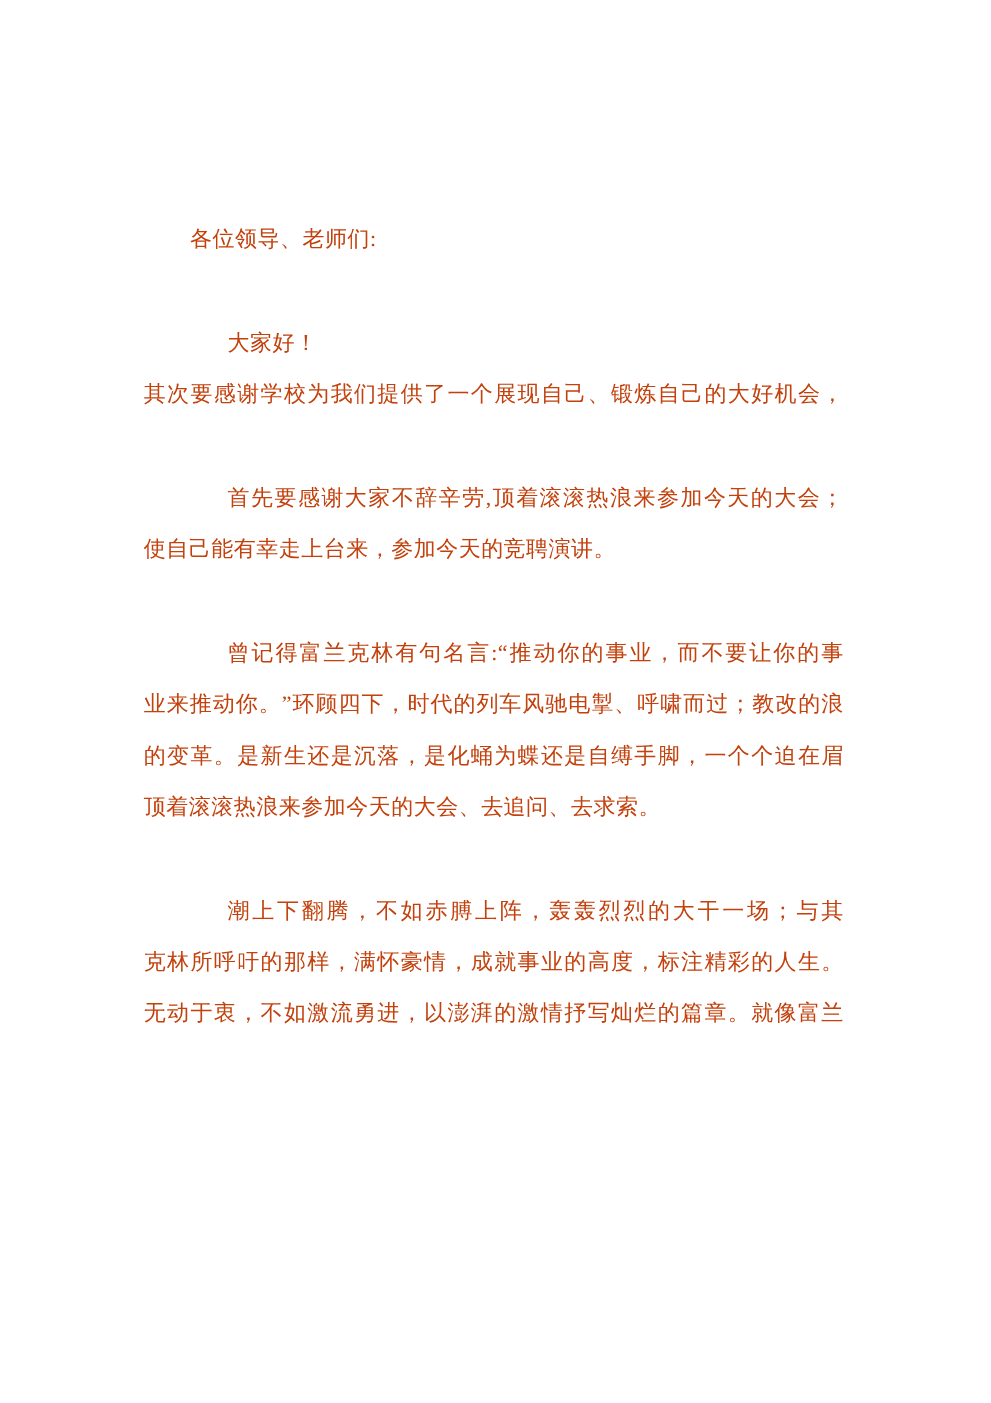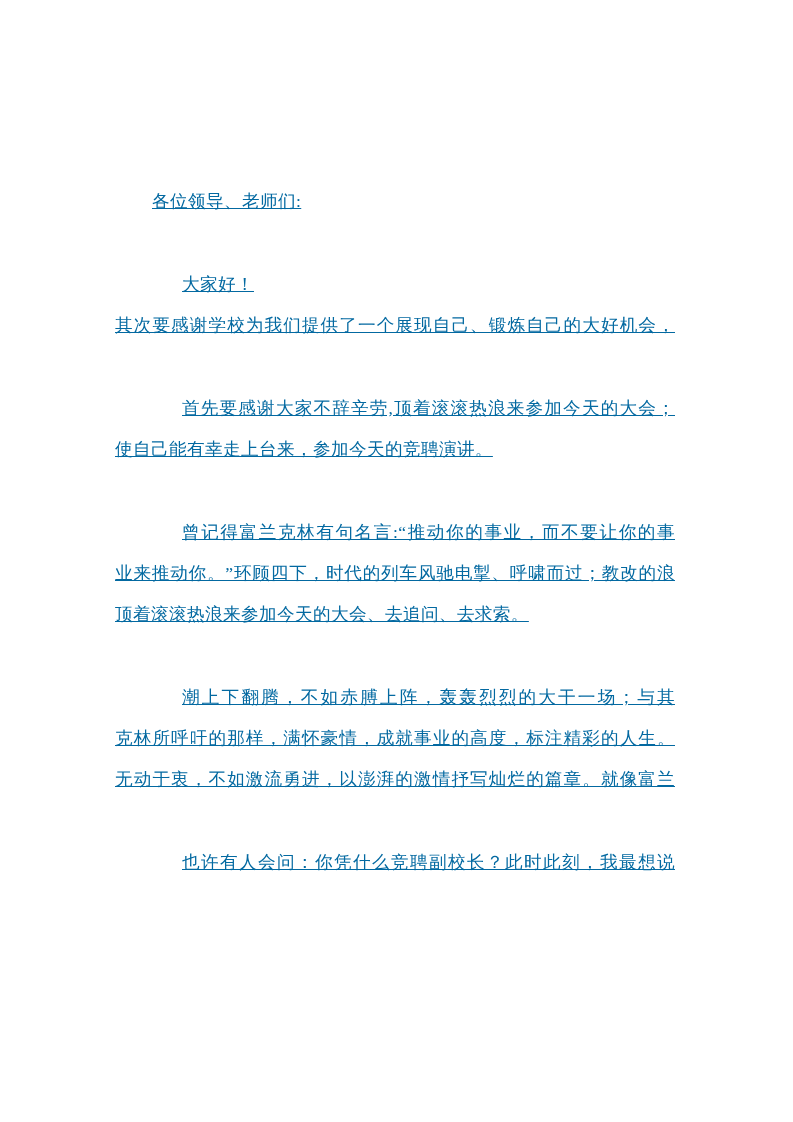--- a/index.html
+++ b/index.html
@@ -12,26 +12,25 @@
     position: relative;
     width: 793px;
     height: 1122px;
     background: #ffffff;
     overflow: hidden;
     font-family: "Liberation Serif", "DejaVu Serif", serif;
   }
   .doc {
     position: absolute;
     left: 115px;
-    top: 181px;
+    top: 171px;
     width: 560px;
-    color: #0369a1;
+    color: #c2410c;
     font-size: 17.6px;
     letter-spacing: 0.4px;
-    text-decoration: underline;
   }
   .line {
     margin: 0;
     padding: 0;
     line-height: 41px;
     text-align: left;
     white-space: normal;
   }
   
   .fill {
@@ -54,22 +53,22 @@
     <p class="line ind2">各位领导、老师们:</p>
 
     <p class="line ind3 gap">大家好！</p>
 
     <p class="line fill">其次要感谢学校为我们提供了一个展现自己、锻炼自己的大好机会，</p>
     <p class="line ind3 gap fill">首先要感谢大家不辞辛劳,顶着滚滚热浪来参加今天的大会；</p>
     <p class="line">使自己能有幸走上台来，参加今天的竞聘演讲。</p>
 
     <p class="line ind3 gap fill">曾记得富兰克林有句名言:“推动你的事业，而不要让你的事</p>
     <p class="line fill">业来推动你。”环顾四下，时代的列车风驰电掣、呼啸而过；教改的浪</p>
+    <p class="line fill">的变革。是新生还是沉落，是化蛹为蝶还是自缚手脚，一个个迫在眉</p>
     <p class="line">顶着滚滚热浪来参加今天的大会、去追问、去求索。</p>
 
     <p class="line ind3 gap fill">潮上下翻腾，不如赤膊上阵，轰轰烈烈的大干一场；与其</p>
     <p class="line fill">克林所呼吁的那样，满怀豪情，成就事业的高度，标注精彩的人生。</p>
     <p class="line fill">无动于衷，不如激流勇进，以澎湃的激情抒写灿烂的篇章。就像富兰</p>
 
-    <p class="line ind3 gap fill">也许有人会问：你凭什么竞聘副校长？此时此刻，我最想说</p>
 
   </div>
 </div>
 
 </body></html>

